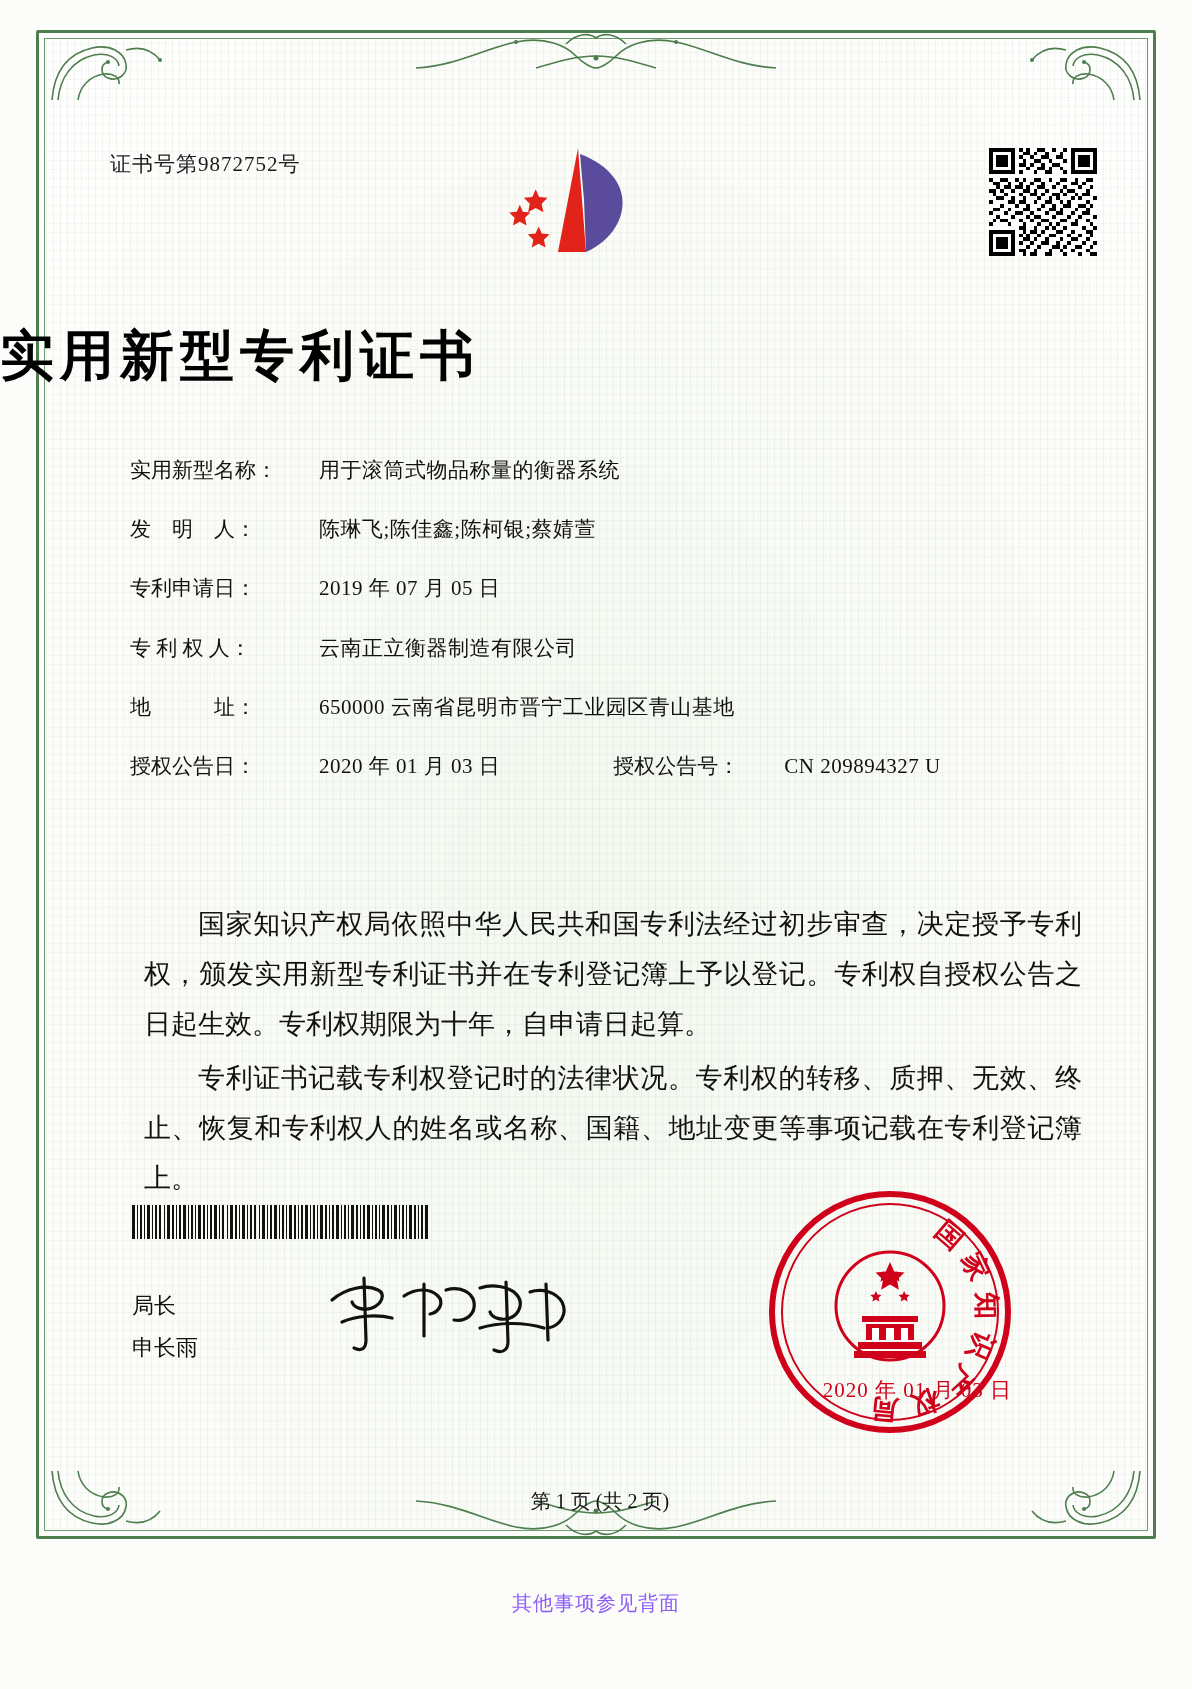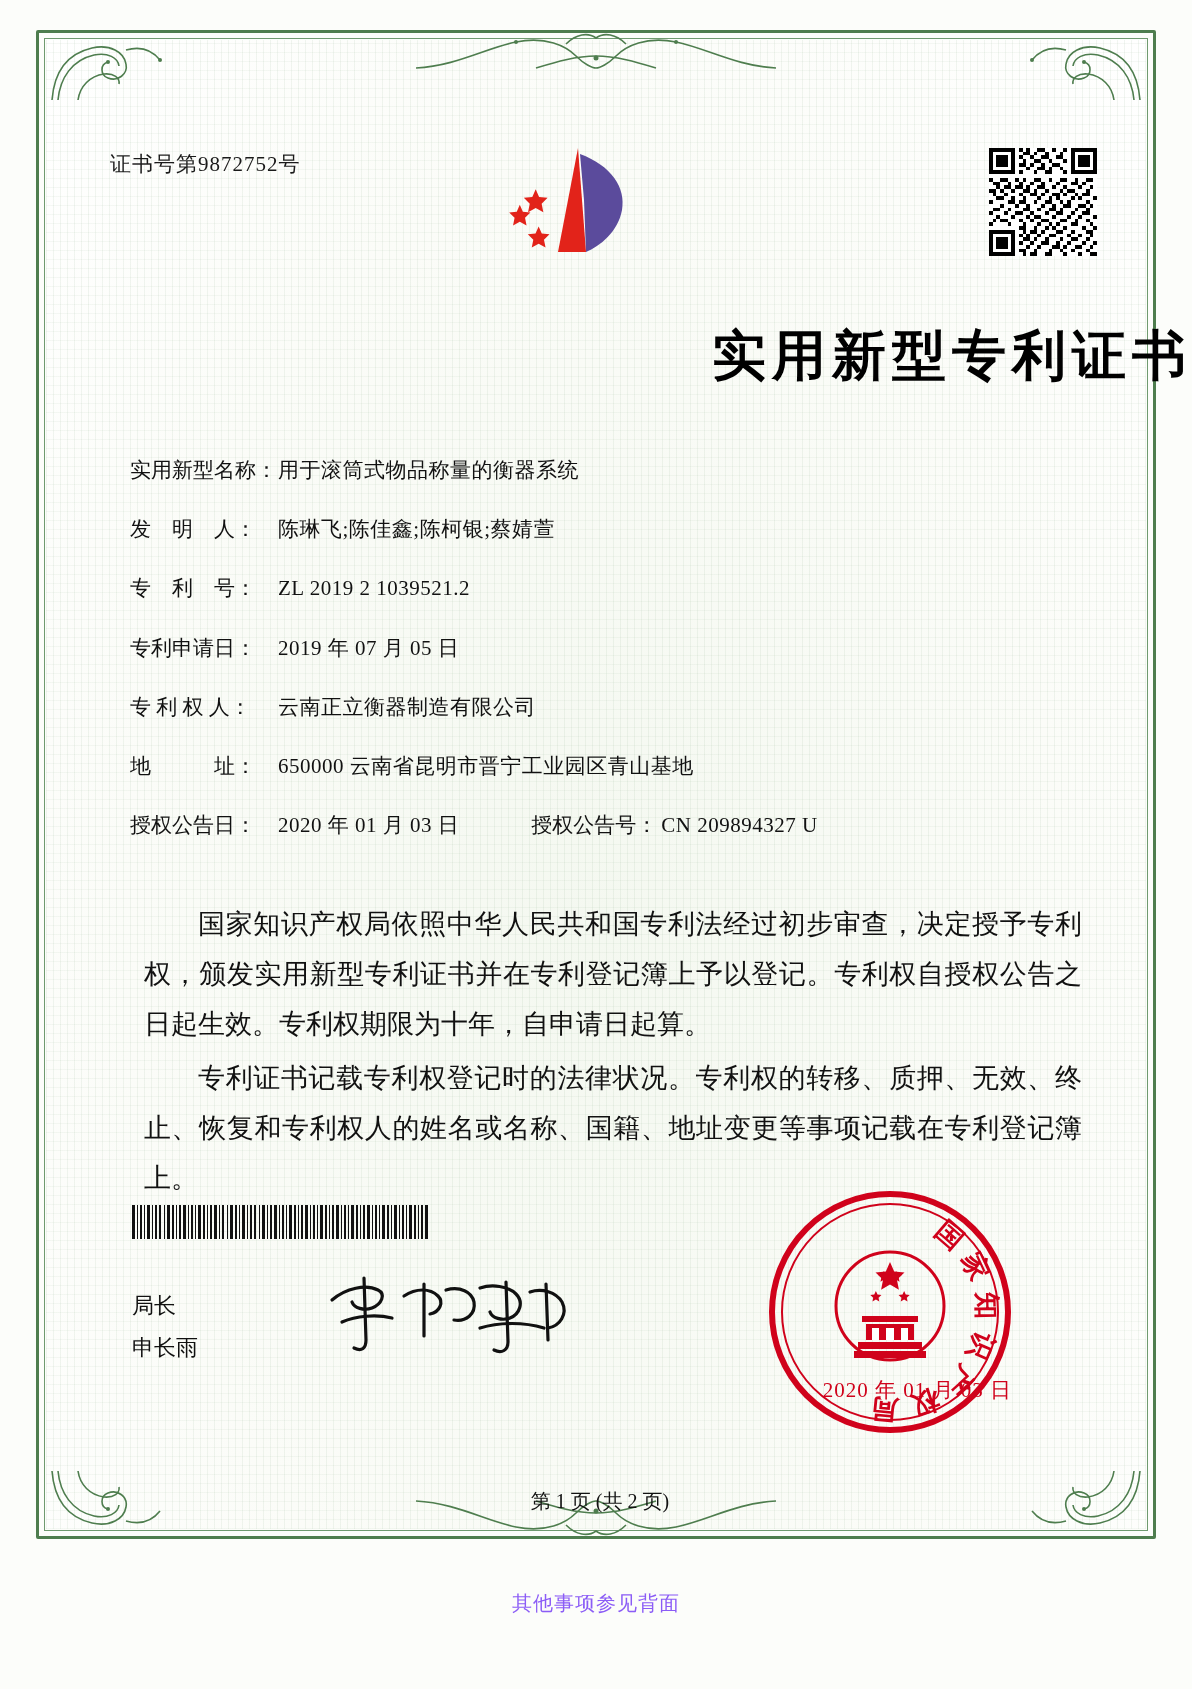--- a/index.html
+++ b/index.html
@@ -102,21 +102,21 @@
     width: 108px;
     height: 108px;
   }
   .qr svg { display:block; width:100%; height:100%; }
 
   .title {
     position: absolute;
     left: 0;
     right: 0;
     top: 320px;
-    text-align: right;
+    text-align: left;
     font-size: 54px;
     font-weight: bold;
     letter-spacing: 6px;
     color: #000;
     font-family: "Liberation Serif", "DejaVu Serif", serif;
   }
 
   .fields {
     position: absolute;
     left: 130px;
@@ -124,20 +124,21 @@
     top: 458px;
     font-size: 21px;
     color: #111;
     line-height: 1.2;
   }
   .field-row {
     display: flex;
     align-items: flex-end;
     margin-bottom: 34px;
     white-space: nowrap;
+    gap: 41px;
   }
   .field-label {
     display: inline-block;
     min-width: 148px;
     letter-spacing: 0px;
   }
   .field-value {
     letter-spacing: 0.5px;
   }
   .field-row.two-col { justify-content: flex-start; }
@@ -528,24 +529,20 @@
   <div class="fields">
     <div class="field-row">
       <span class="field-label">实用新型名称：</span>
       <span class="field-value">用于滚筒式物品称量的衡器系统</span>
     </div>
     <div class="field-row">
       <span class="field-label">发　明　人：</span>
       <span class="field-value">陈琳飞;陈佳鑫;陈柯银;蔡婧萱</span>
     </div>
     <div class="field-row">
-      <span class="field-label">专　利　号：</span>
-      <span class="field-value">ZL 2019 2 1039521.2</span>
-    </div>
-    <div class="field-row">
       <span class="field-label">专利申请日：</span>
       <span class="field-value">2019 年 07 月 05 日</span>
     </div>
     <div class="field-row">
       <span class="field-label">专 利 权 人：</span>
       <span class="field-value">云南正立衡器制造有限公司</span>
     </div>
     <div class="field-row">
       <span class="field-label">地　　　址：</span>
       <span class="field-value">650000  云南省昆明市晋宁工业园区青山基地</span>

